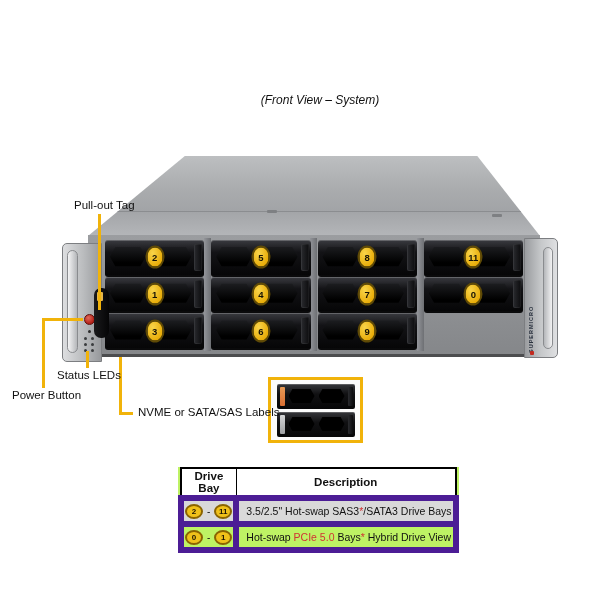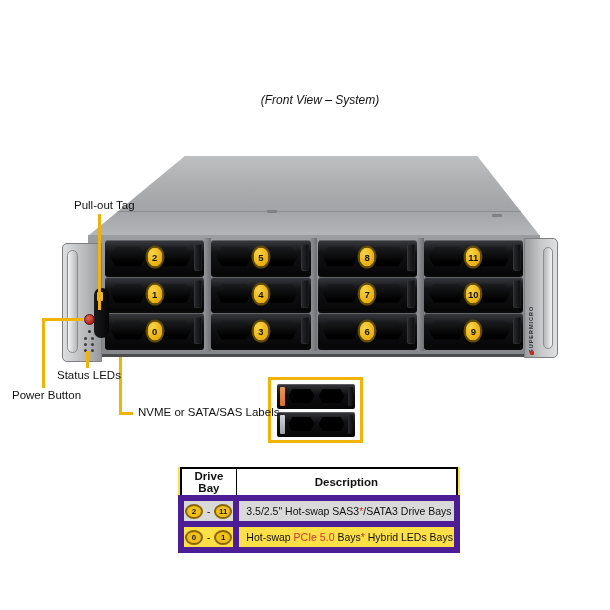--- a/index.html
+++ b/index.html
@@ -88,21 +88,21 @@
   .mini-vent{position:absolute;top:5px;height:15px;width:26px;
     clip-path:polygon(0 50%,15% 4%,85% 4%,100% 50%,85% 96%,15% 96%);
     background:#000;}
   .mini-vent.l{left:12px;}
   .mini-vent.r{left:42px;}
   .mini-latch{position:absolute;right:2px;top:3px;width:5px;height:19px;border-radius:1px;
     background:linear-gradient(90deg,#2a2b2f,#0c0c0e);}
 
   
   #spec-table{top:467px;left:178px;width:259px;border-collapse:collapse;
-    border:2px solid #000;font-size:10.5px;color:#111;background:#fde047;}
+    border:2px solid #000;font-size:10.5px;color:#111;background:#bef264;}
   #spec-table th{border:1px solid #000;font-size:11.5px;font-weight:bold;
     height:21px;text-align:center;background:#fff;}
   #spec-table td{border:6px solid #4c1d95;height:18px;vertical-align:middle;}
   #spec-table .bay-col{width:64px;text-align:center;white-space:nowrap;}
   #spec-table .desc-col{padding-left:7px;white-space:nowrap;}
   #spec-table tr.gray td{background:#d9d9d9;}
   .tbadge{display:inline-flex;align-items:center;justify-content:center;
     width:14px;height:11px;border-radius:50%;background:#f0c11a;border:2px solid #8a6400;
     font-size:8px;font-weight:bold;color:#1c1503;vertical-align:middle;}
   .dash{margin:0 4px;font-size:10px;vertical-align:middle;}
@@ -175,26 +175,20 @@
             <span class="bay-badge">4</span>
           </div>
 
           <div class="bay">
             <div class="vent vent-l"></div>
             <div class="vent vent-r"></div>
             <div class="latch"></div>
             <span class="bay-badge">7</span>
           </div>
 
-          <div class="bay">
-            <div class="vent vent-l"></div>
-            <div class="vent vent-r"></div>
-            <div class="latch"></div>
-            <span class="bay-badge">10</span>
-          </div>
 
           <div class="bay">
             <div class="vent vent-l"></div>
             <div class="vent vent-r"></div>
             <div class="latch"></div>
             <span class="bay-badge">0</span>
           </div>
 
           <div class="bay">
             <div class="vent vent-l"></div>
@@ -282,20 +276,20 @@
         </td>
         <td class="desc-col">
           <span>3.5/2.5" Hot-swap SAS3</span><span class="red">*</span><span>/SATA3 Drive Bays</span>
         </td>
       </tr>
       <tr>
         <td class="bay-col">
           <span class="tbadge">0</span><span class="dash">-</span><span class="tbadge">1</span>
         </td>
         <td class="desc-col">
-          <span>Hot-swap </span><span class="red">PCIe 5.0</span><span> Bays</span><span class="red">*</span><span> Hybrid LEDs Bays</span>
+          <span>Hot-swap </span><span class="red">PCIe 5.0</span><span> Bays</span><span class="red">*</span><span> Hybrid Drive View</span>
         </td>
       </tr>
     </tbody>
   </table>
 
 
 </div>
 
 </body></html>

